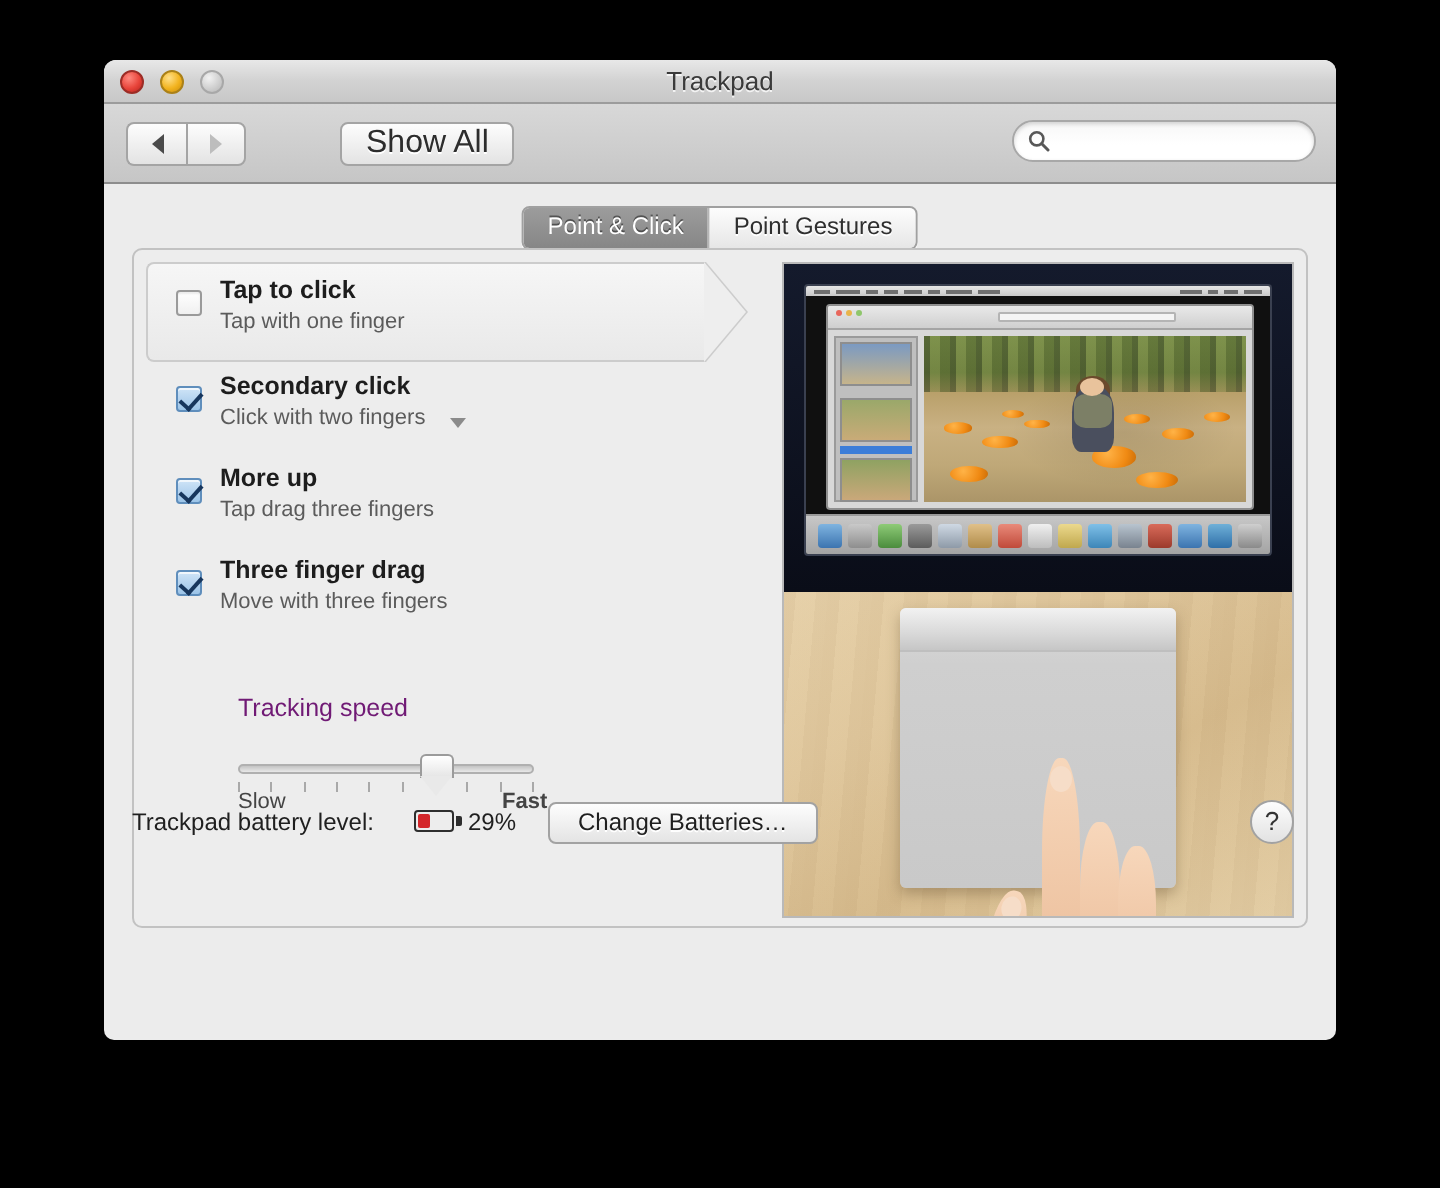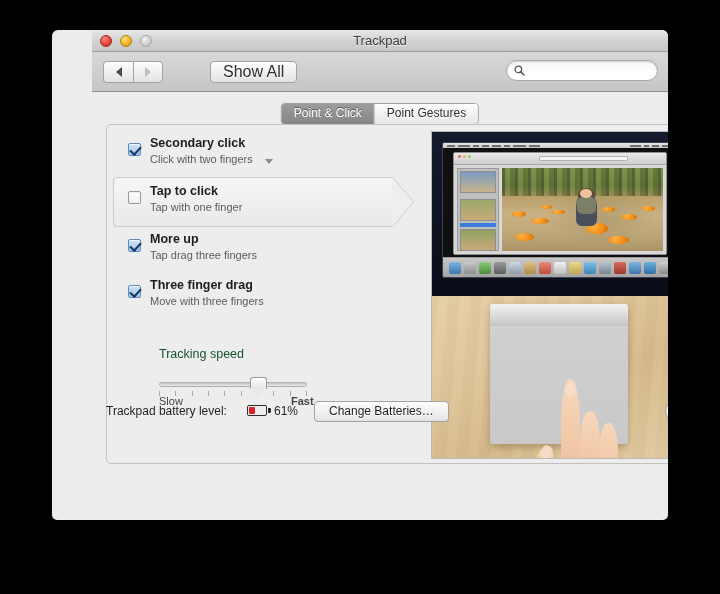--- a/index.html
+++ b/index.html
@@ -13,21 +13,20 @@
 
   
   .window {
     position: absolute;
     left: 52px; top: 30px;
     width: 616px; height: 490px;
     background: #ececec;
     border-radius: 6px 6px 5px 5px;
     box-shadow: 0 0 1px rgba(0,0,0,.85), 0 6px 22px rgba(0,0,0,.6);
     overflow: hidden;
-    padding-left: 40px;
   }
 
   
   .titlebar {
     position: relative;
     height: 22px;
     background: linear-gradient(180deg,#e8e8e8 0%,#d2d2d2 50%,#c8c8c8 100%);
     border-bottom: 1px solid #9c9c9c;
   }
   .title {
@@ -177,21 +176,21 @@
     border-bottom: 25px solid transparent;
     border-left: 21px solid #eeeeee;
     filter: drop-shadow(1px 0 0 #cccccc);
   }
   .opt.selected .cb  { top: 14px; }
   .opt.selected .t1  { top: 7px; }
   .opt.selected .t2  { top: 24px; }
 
   
   .tracking { position: absolute; left: 6px; top: 222px; width: 280px; }
-  .tracking .lbl { position: absolute; left: 46px; top: 0; font-size: 12.5px; color: #14532d; }
+  .tracking .lbl { position: absolute; left: 46px; top: 0; font-size: 12.5px; color: #701a75; }
   .slider { position: absolute; left: 46px; top: 30px; width: 148px; height: 30px; }
   .track {
     position: absolute; left: 0; top: 5px; width: 148px; height: 5px;
     background: linear-gradient(180deg,#c4c4c4 0%,#e8e8e8 100%);
     border: 1px solid #b0b0b0; border-radius: 3px;
   }
   .ticks { position: absolute; left: 0; top: 14px; width: 148px; height: 5px; display: flex; justify-content: space-between; }
   .ticks i { display: block; width: 1px; height: 5px; background: #a9a9a9; }
   .thumb {
     position: absolute; top: 0px;
@@ -363,33 +362,33 @@
 
     <div class="tabs">
       <div class="tab active">Point &amp; Click</div>
       <div class="tab">Point Gestures</div>
     </div>
 
     <div class="panel">
 
       <div class="options">
 
-        <div class="opt">
-          <span class="cb on"></span>
-          <span class="t1">Secondary click</span>
-          <span class="t2">Click with two fingers</span>
-          <span class="caret"></span>
-        </div>
-
         <div class="opt selected">
           <div class="pointer-bg"></div>
           <div class="pointer-tip"></div>
           <span class="cb off"></span>
           <span class="t1">Tap to click</span>
           <span class="t2">Tap with one finger</span>
+        </div>
+
+        <div class="opt">
+          <span class="cb on"></span>
+          <span class="t1">Secondary click</span>
+          <span class="t2">Click with two fingers</span>
+          <span class="caret"></span>
         </div>
 
         <div class="opt">
           <span class="cb on"></span>
           <span class="t1">More up</span>
           <span class="t2">Tap drag three fingers</span>
         </div>
 
         <div class="opt">
           <span class="cb on"></span>
@@ -513,19 +512,19 @@
       </div>
 
     </div>
 
     <div class="bottom">
       <span class="batlabel">Trackpad battery level:</span>
       <span class="baticon">
         <span class="fill" style="width: 30.8%; background: rgb(212, 38, 42);"></span>
       </span>
       <span class="batnub"></span>
-      <span class="batpct">61%</span>
+      <span class="batpct">29%</span>
       <div class="pushbtn" id="btn-change">Change Batteries…</div>
       <div class="helpbtn">?</div>
     </div>
 
   </div>
 </div>
 
 </body></html>

